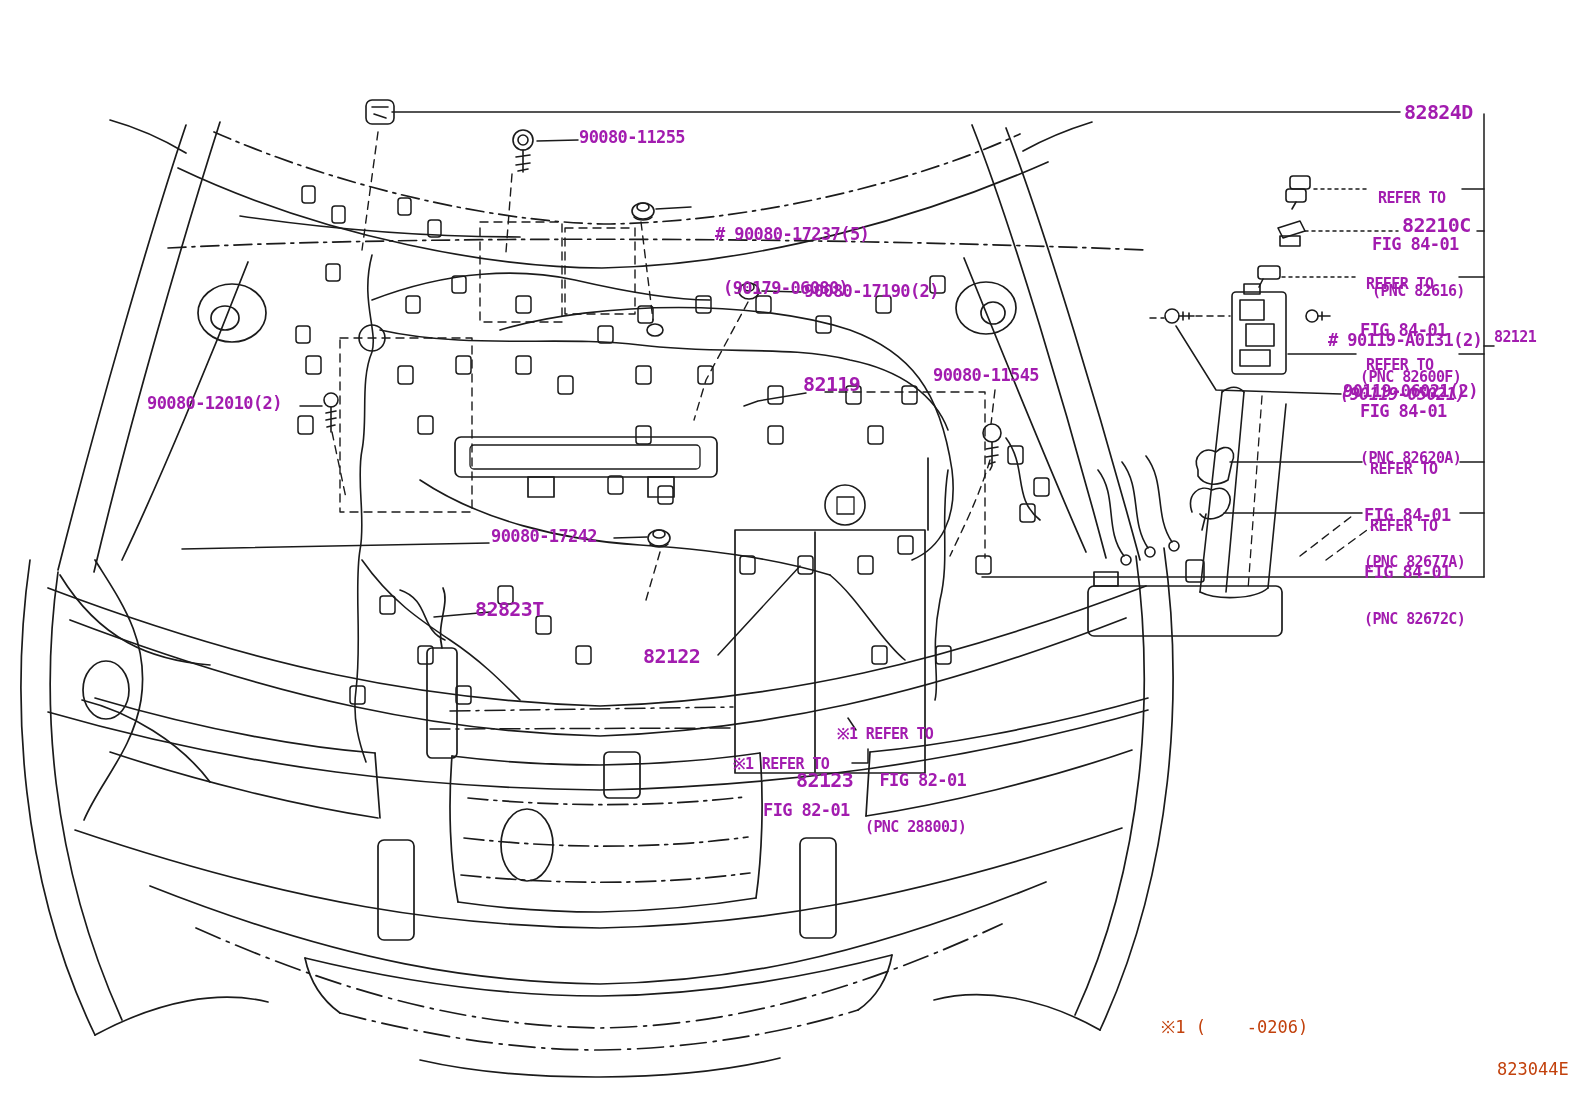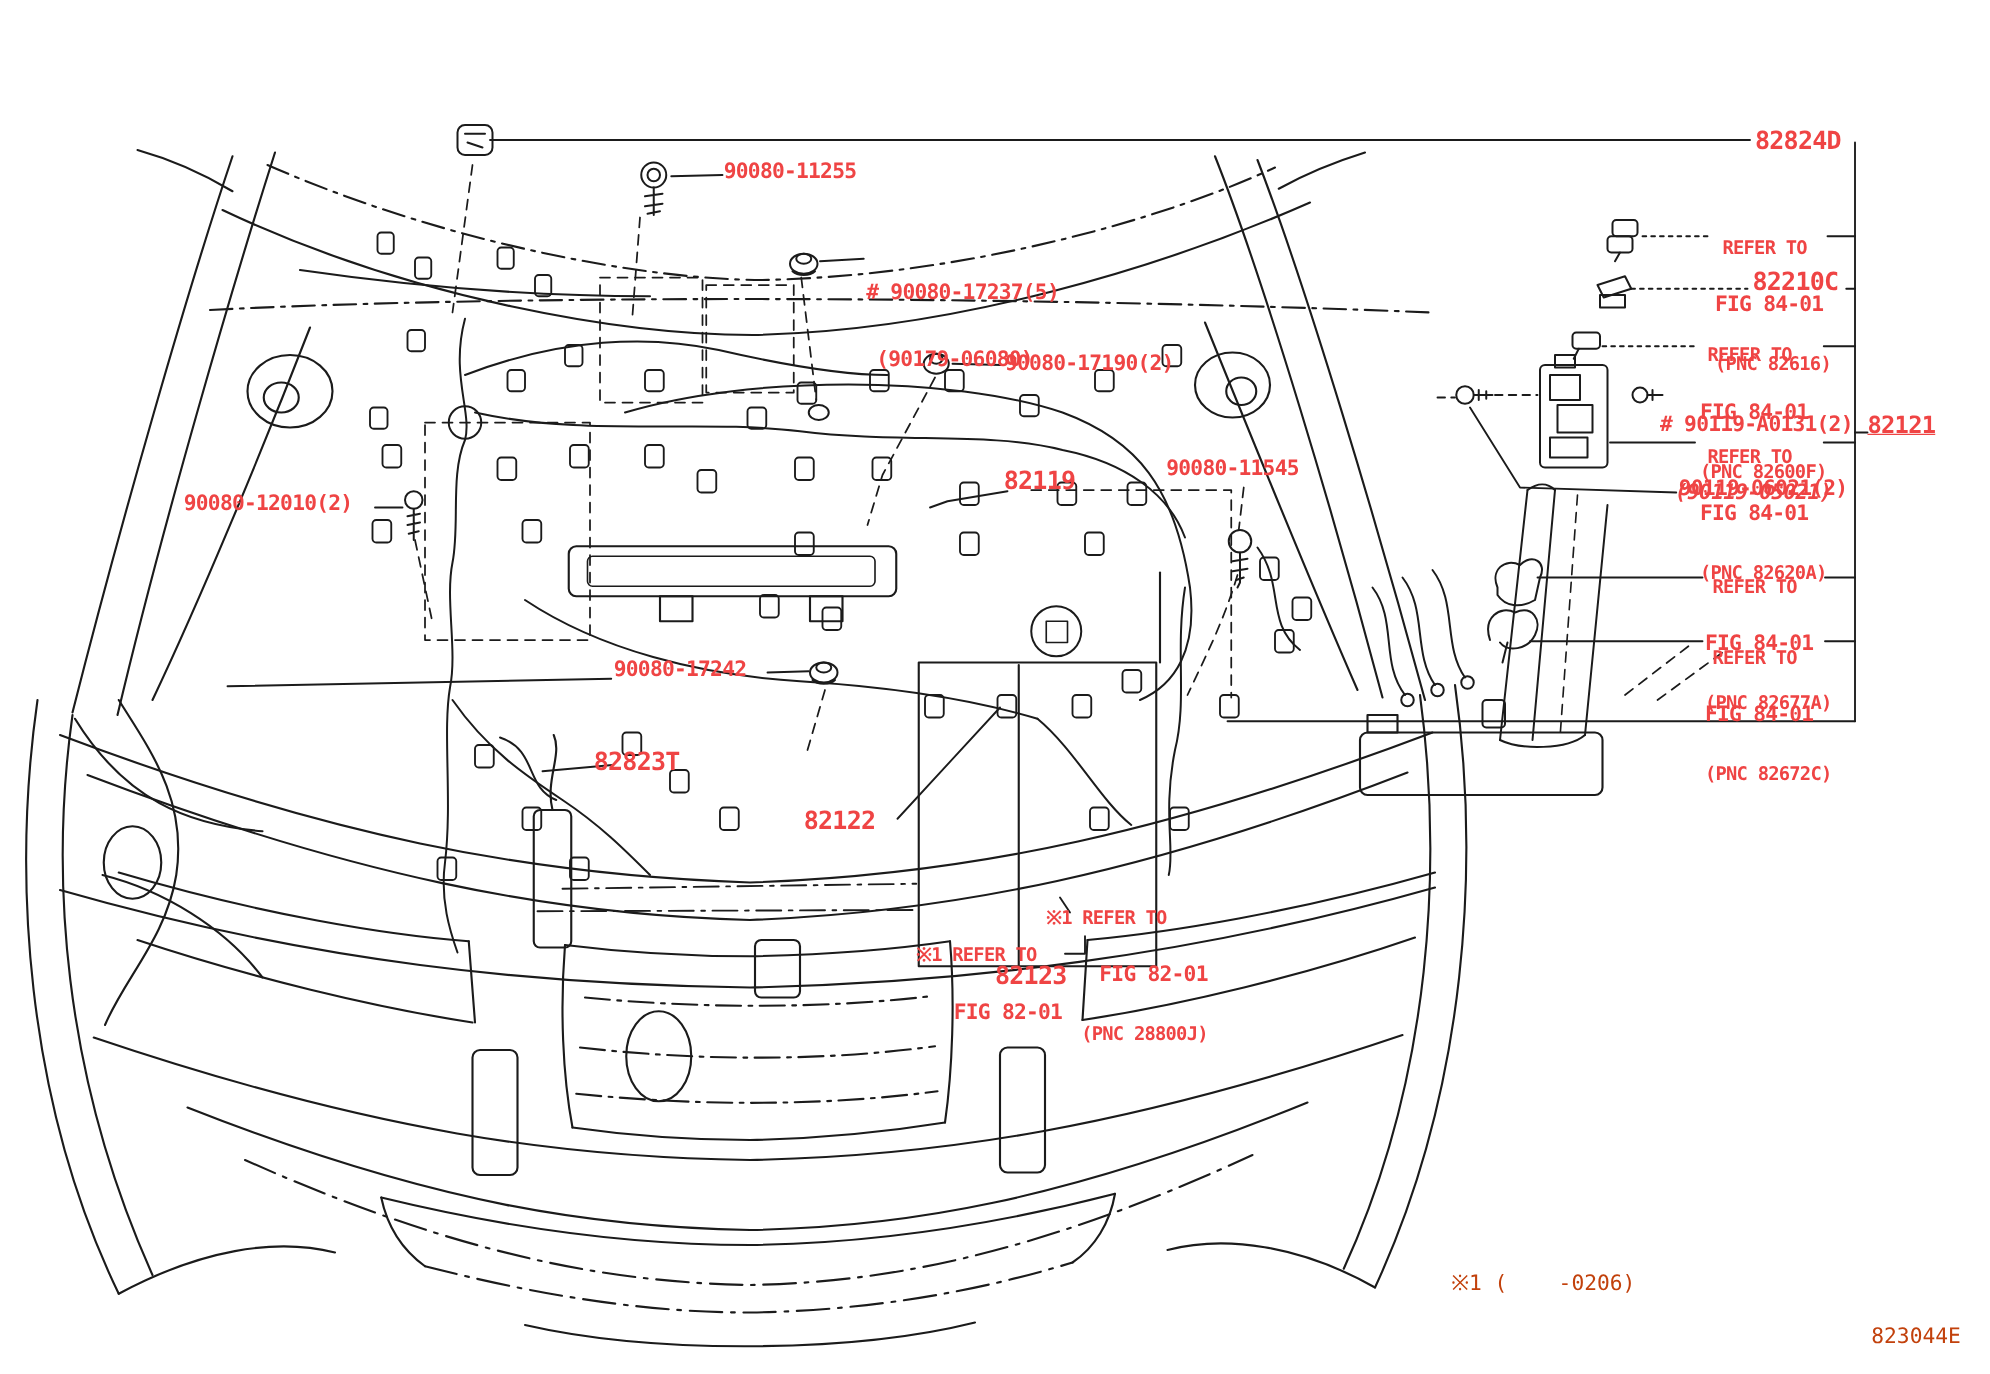--- a/index.html
+++ b/index.html
@@ -1,23 +1,23 @@
 <!DOCTYPE html>
 <html><head>
 <meta charset="utf-8">
 <style>
   html,body{margin:0;padding:0;background:#fff;}
   #stage{position:relative;width:1592px;height:1099px;background:#fff;overflow:hidden;
          font-family:"DejaVu Sans Mono","Liberation Mono",monospace;}
   #art{position:absolute;left:0;top:0;}
-  .lbl{position:absolute;color:#ef4444;font-weight:700;letter-spacing:-0.6px;
+  .lbl{position:absolute;color:#a21caf;font-weight:700;letter-spacing:-0.6px;
        white-space:pre;line-height:1.06;}
   .md{font-size:17px;}
   .lg{font-size:20px;}
-  .xl{font-size:19px;text-decoration:underline;}
+  .xl{font-size:15px;}
   .sm{font-size:15px;line-height:1.02;}
   .sm span{display:block;}
   .sm .big{font-size:17px;}
   .ml6{margin-left:6px;} .ml8{margin-left:8px;} .ml12{margin-left:12px;font-style:italic;}
   .ml28{margin-left:28px;} .ml30{margin-left:30px;text-align:right;}
   .blk span{display:block;}
   .dim{color:#c2410c;font-weight:400;letter-spacing:0;}
 </style>
 </head>
 <body>
@@ -359,21 +359,21 @@
   </div>
 
   <div class="lbl sm blk" style="left:1364px;top:488px">
     <span class="ml6">REFER TO</span>
     <span class="big">FIG 84-01</span>
     <span>(PNC 82672C)</span>
   </div>
 
   <div class="lbl md" style="left:579px;top:128px">90080-11255</div>
 
-  <div class="lbl md blk" style="left:693px;top:189px">
+  <div class="lbl md blk" style="left:715px;top:189px">
     <span># 90080-17237(5)</span>
     <span class="ml8">(90179-06080)</span>
   </div>
 
   <div class="lbl md" style="left:804px;top:282px">90080-17190(2)</div>
 
   <div class="lbl lg" style="left:803px;top:374px">82119</div>
 
   <div class="lbl md" style="left:933px;top:366px">90080-11545</div>
 

